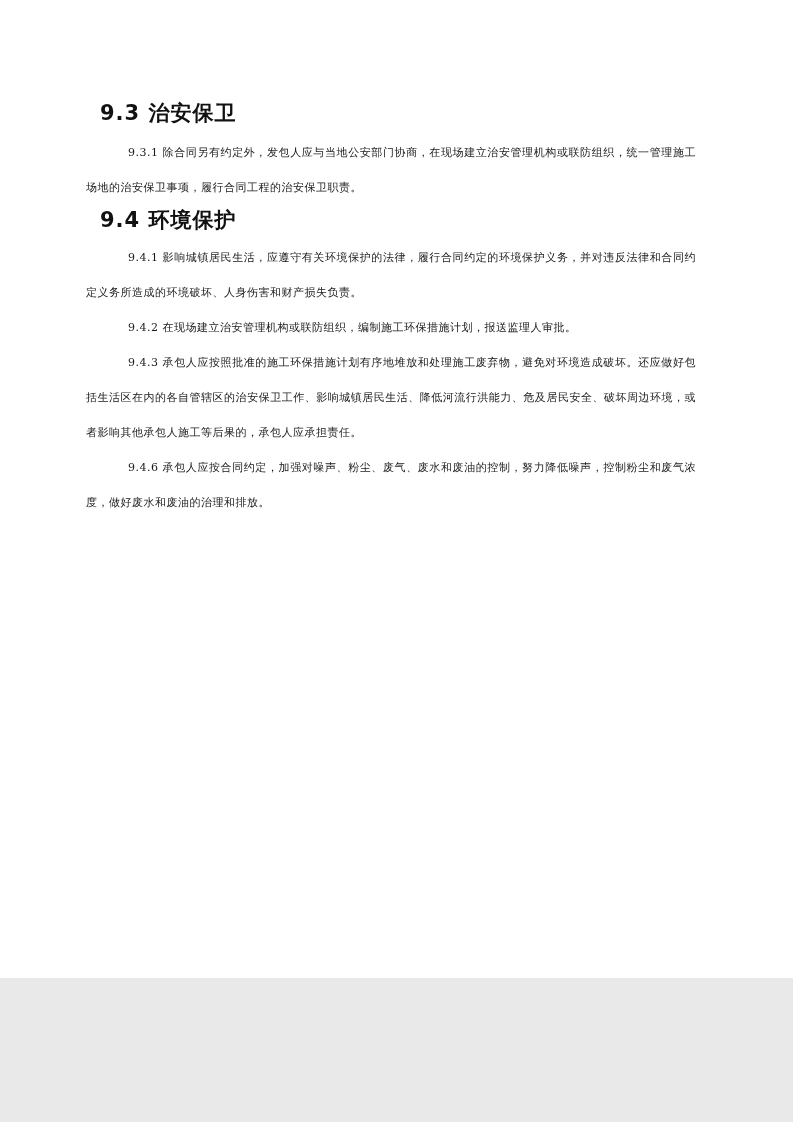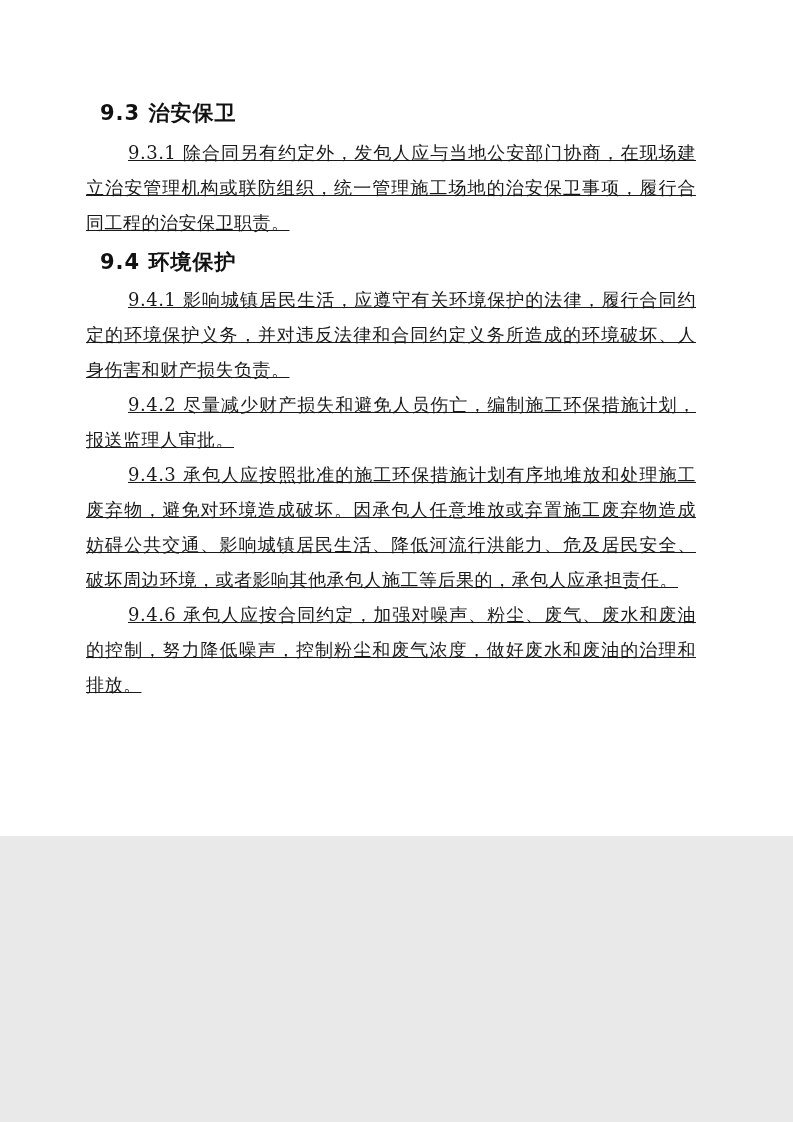--- a/index.html
+++ b/index.html
@@ -1,20 +1,20 @@
 <!DOCTYPE html>
 <html><head>
 <meta charset="utf-8">
 <style>
   * { margin: 0; padding: 0; box-sizing: border-box; }
   html, body { background: #e9e9e9; }
   .page {
     position: relative;
     width: 793px;
-    height: 836px;
+    height: 978px;
     background: #ffffff;
     font-family: "DejaVu Serif", "Liberation Serif", serif;
     color: #1a1a1a;
     overflow: hidden;
     margin: 0 auto;
   }
   .content {
     position: absolute;
     left: 86px;
     top: 100px;
@@ -23,30 +23,29 @@
   h2.section-heading {
     font-family: "DejaVu Sans", "Liberation Sans", sans-serif;
     font-size: 21px;
     font-weight: bold;
     line-height: 27px;
     color: #111111;
     margin-left: 14px;
     letter-spacing: 1px;
   }
   h2.heading-first { margin-bottom: 8px; }
-  h2.heading-next  { margin-top: 9px; margin-bottom: 6px; }
+  h2.heading-next  { margin-top: 2px; margin-bottom: 6px; }
   p.body-para {
-    font-size: 18px;
+    font-size: 11px;
     line-height: 35px;
     text-align: justify;
     text-justify: inter-ideograph;
     text-indent: 42px;
     letter-spacing: 0.5px;
     word-break: break-all;
-    text-decoration: underline;
   }
   .page-footer {
     position: absolute;
     left: 0;
     top: 994px;
     width: 100%;
     text-align: center;
     font-size: 16px;
     line-height: 16px;
     color: #1a1a1a;
@@ -60,21 +59,21 @@
   <div class="content">
 
     <section>
       <h2 class="section-heading heading-first">9.3 治安保卫</h2>
       <p class="body-para">9.3.1 除合同另有约定外，发包人应与当地公安部门协商，在现场建立治安管理机构或联防组织，统一管理施工场地的治安保卫事项，履行合同工程的治安保卫职责。</p>
     </section>
 
     <section>
       <h2 class="section-heading heading-next">9.4 环境保护</h2>
       <p class="body-para">9.4.1 影响城镇居民生活，应遵守有关环境保护的法律，履行合同约定的环境保护义务，并对违反法律和合同约定义务所造成的环境破坏、人身伤害和财产损失负责。</p>
-      <p class="body-para">9.4.2 尽量减少财产损失和避免人员伤亡，编制施工环保措施计划，报送监理人审批。</p>
-      <p class="body-para">9.4.3 承包人应按照批准的施工环保措施计划有序地堆放和处理施工废弃物，避免对环境造成破坏。因承包人任意堆放或弃置施工废弃物造成妨碍公共交通、影响城镇居民生活、降低河流行洪能力、危及居民安全、破坏周边环境，或者影响其他承包人施工等后果的，承包人应承担责任。</p>
+      <p class="body-para">9.4.2 在现场建立治安管理机构或联防组织，编制施工环保措施计划，报送监理人审批。</p>
+      <p class="body-para">9.4.3 承包人应按照批准的施工环保措施计划有序地堆放和处理施工废弃物，避免对环境造成破坏。还应做好包括生活区在内的各自管辖区的治安保卫工作、影响城镇居民生活、降低河流行洪能力、危及居民安全、破坏周边环境，或者影响其他承包人施工等后果的，承包人应承担责任。</p>
       <p class="body-para">9.4.6 承包人应按合同约定，加强对噪声、粉尘、废气、废水和废油的控制，努力降低噪声，控制粉尘和废气浓度，做好废水和废油的治理和排放。</p>
     </section>
 
   </div>
 
   <div class="page-footer">103</div>
 </div>
 
 </body></html>

